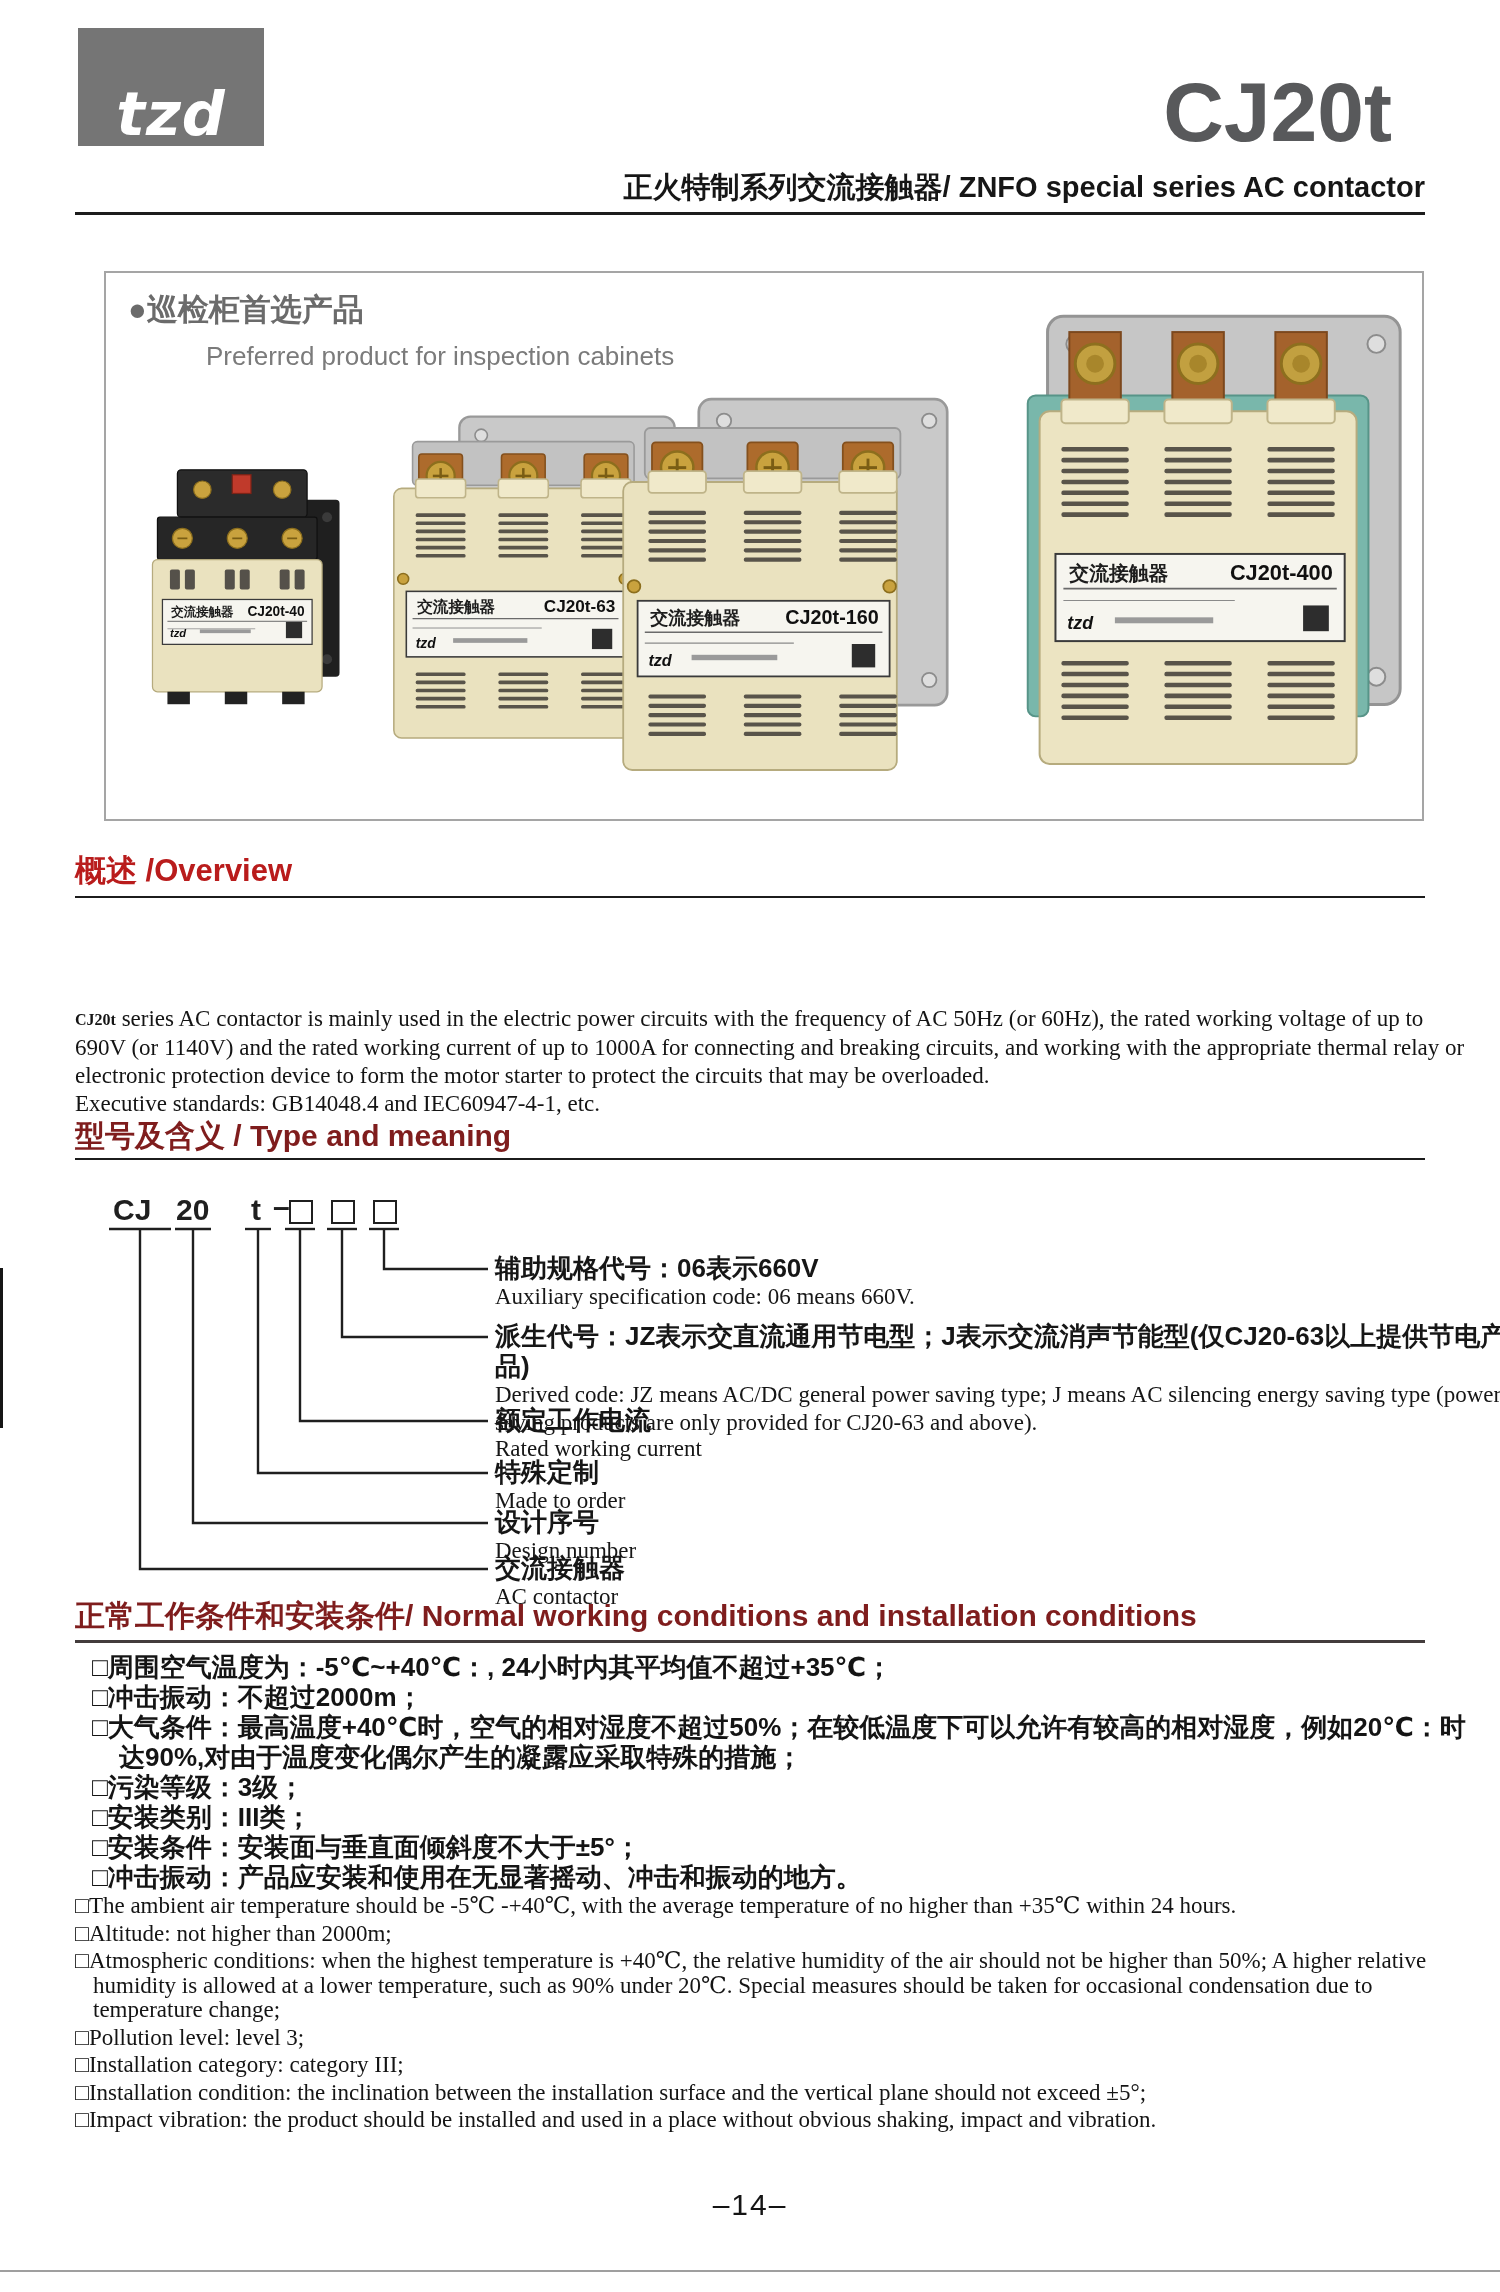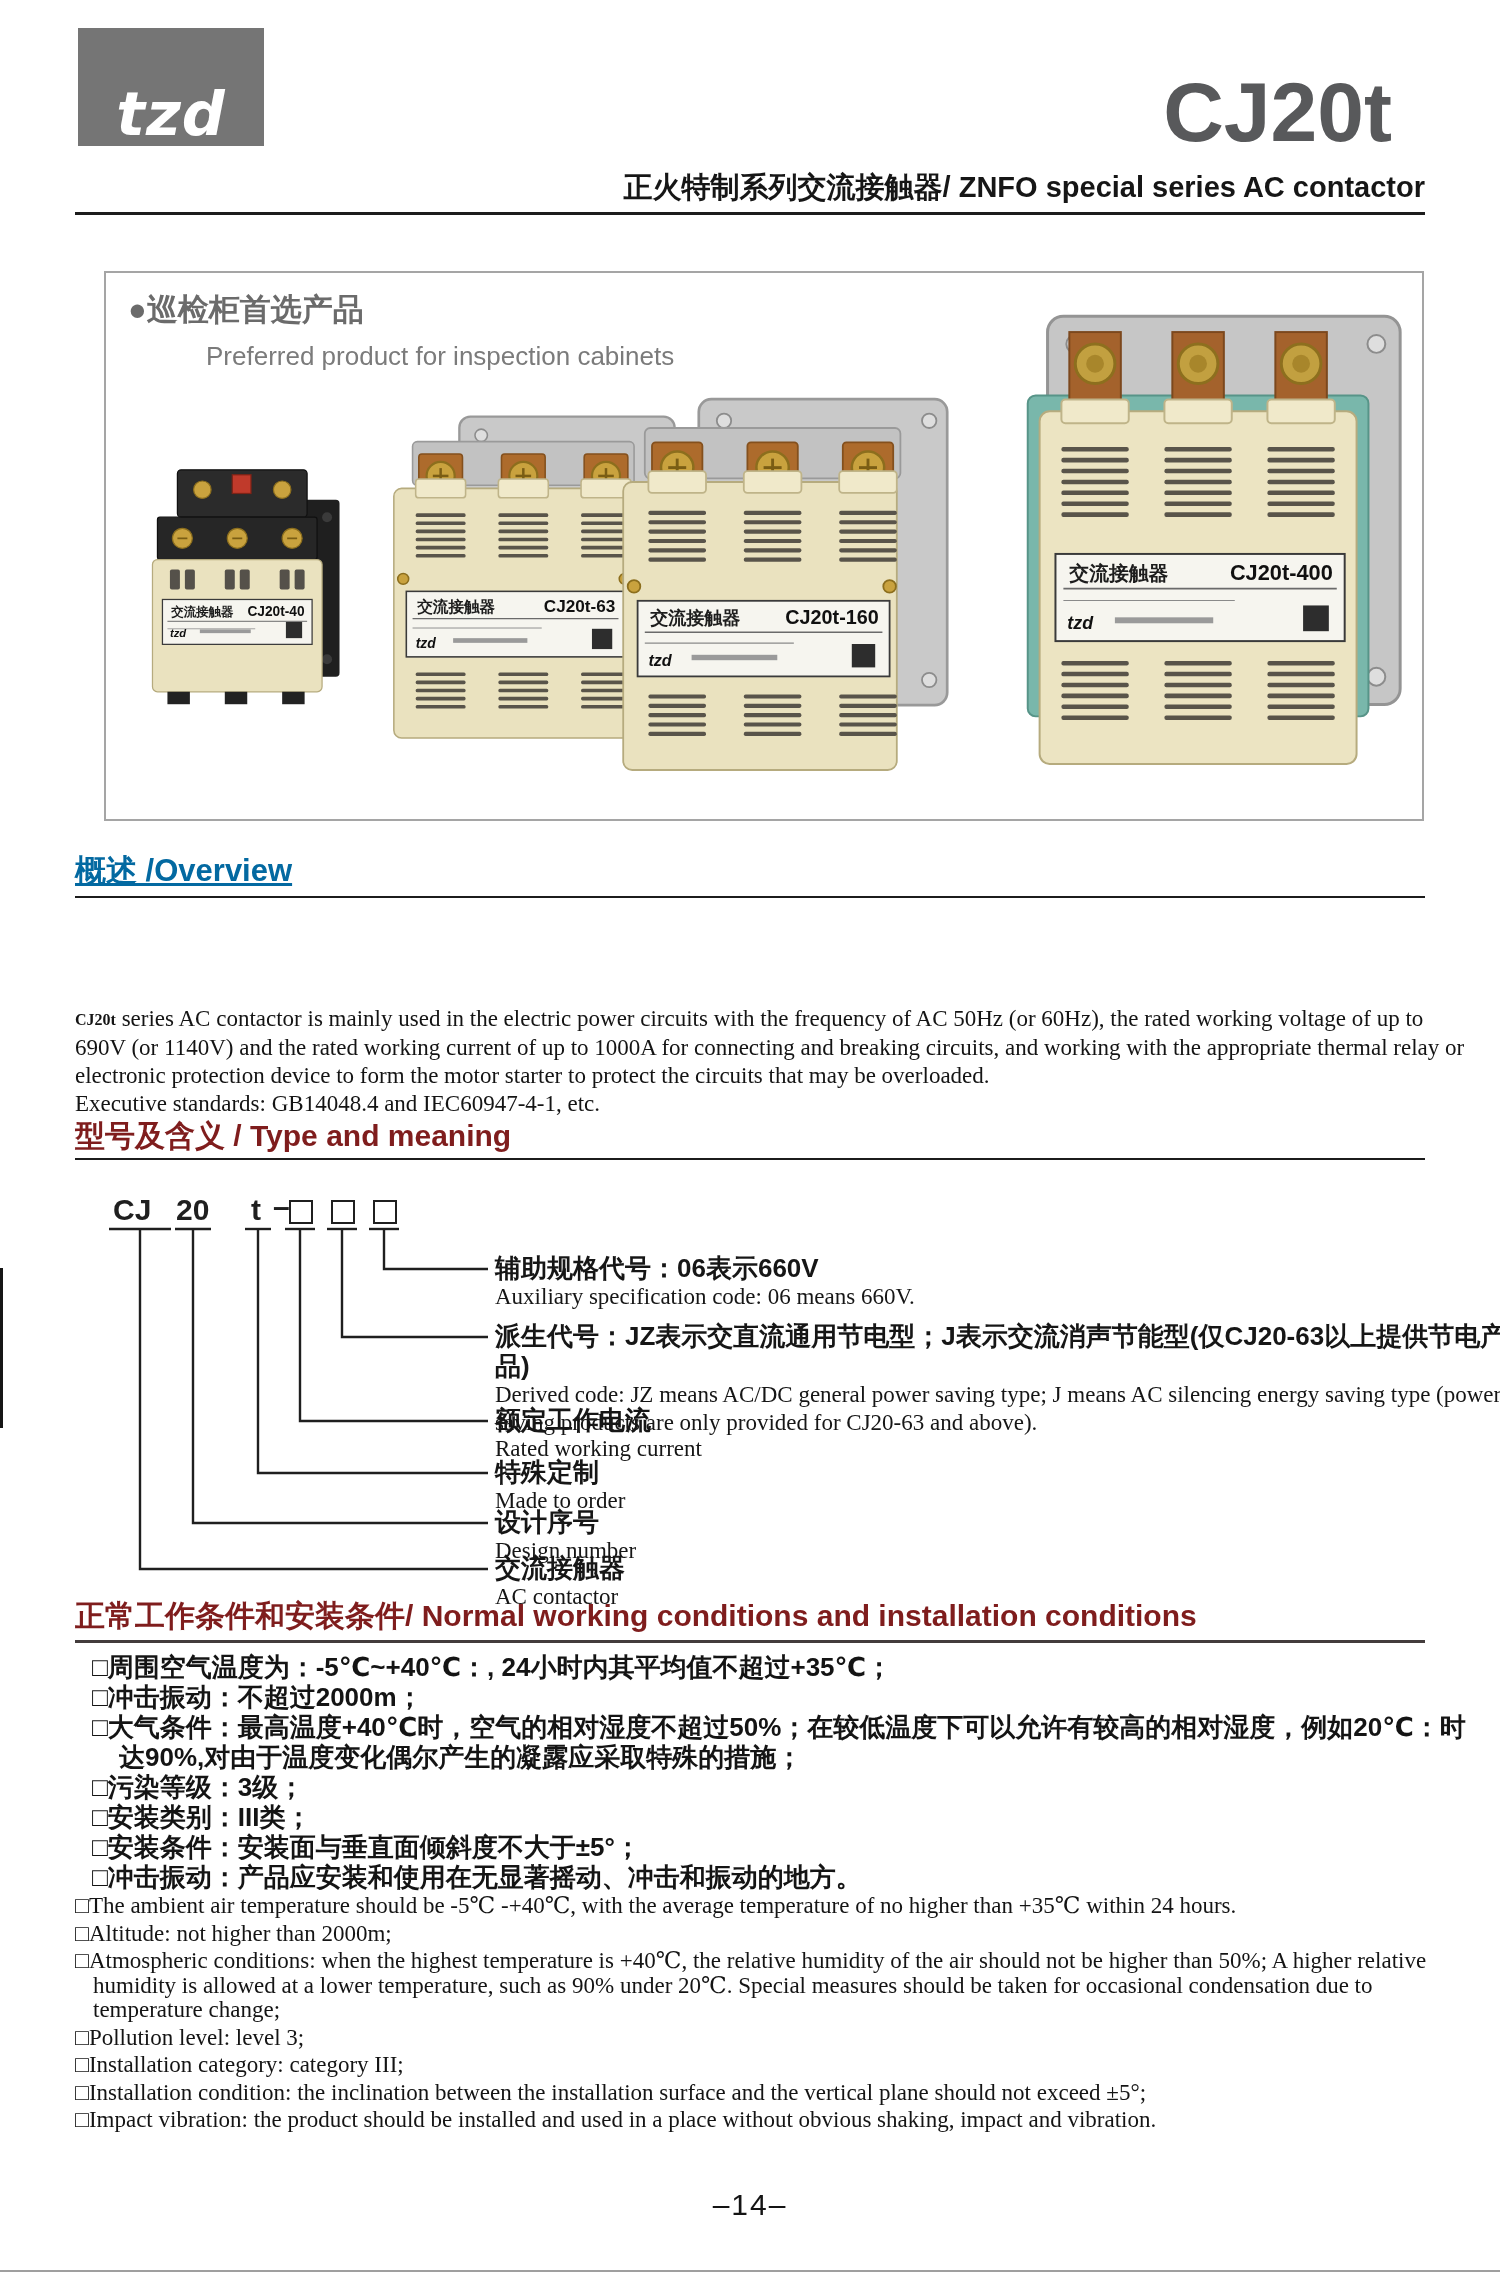--- a/index.html
+++ b/index.html
@@ -16,21 +16,21 @@
   .hrule{position:absolute;background:#1c1c1c;}
 
   
   .feature-box{position:absolute;left:104px;top:271px;width:1316px;height:546px;border:2px solid #a5a5a5;}
   .fb-title{position:absolute;left:22px;top:16px;font-size:31px;font-weight:700;color:#6b6b6b;}
   .fb-sub{position:absolute;left:60px;top:68px;font-size:26px;color:#7b7b7b;margin-left:40px;}
   .product{position:absolute;}
   .product svg{width:100%;height:100%;display:block;}
 
   
-  .sec-blue{position:absolute;left:75px;top:850px;font-size:31px;font-weight:700;color:#0369a1;text-decoration:underline;}
+  .sec-blue{position:absolute;left:75px;top:850px;font-size:31px;font-weight:700;color:#b91c1c;}
   .cn-para{position:absolute;left:75px;top:910px;width:1390px;font-size:27px;line-height:34px;
            font-weight:600;color:#121212;}
   .en-para{position:absolute;left:75px;top:1005px;width:1395px;font-size:23px;line-height:28px;
            font-family:"Liberation Serif","DejaVu Serif",serif;color:#141414;}
   .en-lead{font-size:16px;font-weight:bold;vertical-align:text-top;}
 
   
   .sec-gray{position:absolute;font-size:30px;font-weight:700;color:#7f1d1d;left:75px;white-space:nowrap;}
 
   

